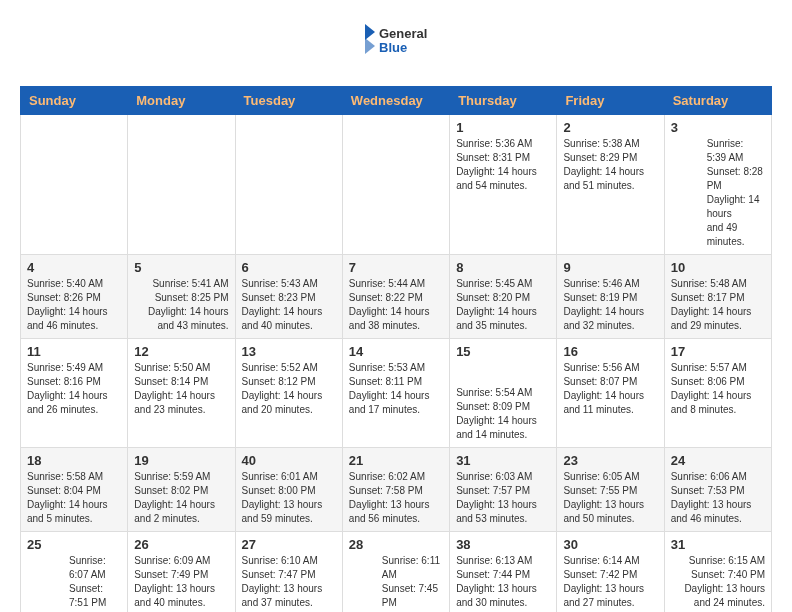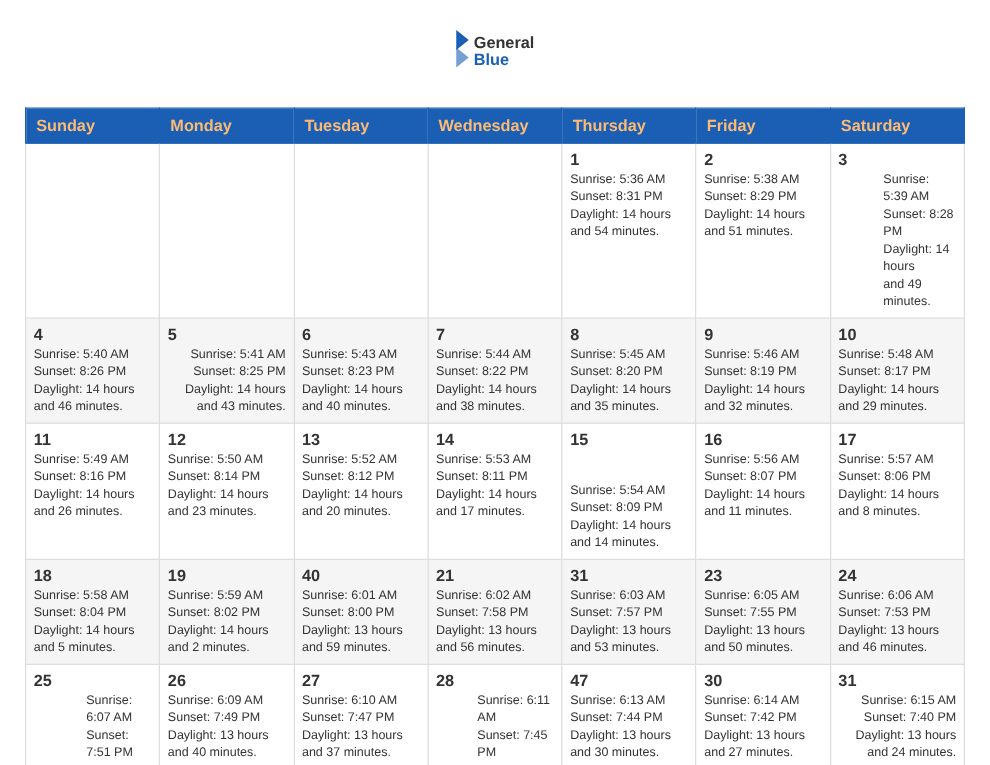--- a/index.html
+++ b/index.html
@@ -308,21 +308,21 @@
 and 37 minutes.</div>
         </td>
         <td>
           <span class="day-number">28</span>
           <div class="day-info" style="white-space: pre-line; margin-left: 33px;">Sunrise: 6:11 AM
 Sunset: 7:45 PM
 Daylight: 13 hours
 and 34 minutes.</div>
         </td>
         <td>
-          <span class="day-number">47</span>
+          <span class="day-number">38</span>
           <div class="day-info" style="white-space: pre-line;">Sunrise: 6:13 AM
 Sunset: 7:44 PM
 Daylight: 13 hours
 and 30 minutes.</div>
         </td>
         <td>
           <span class="day-number">30</span>
           <div class="day-info" style="white-space: pre-line;">Sunrise: 6:14 AM
 Sunset: 7:42 PM
 Daylight: 13 hours

